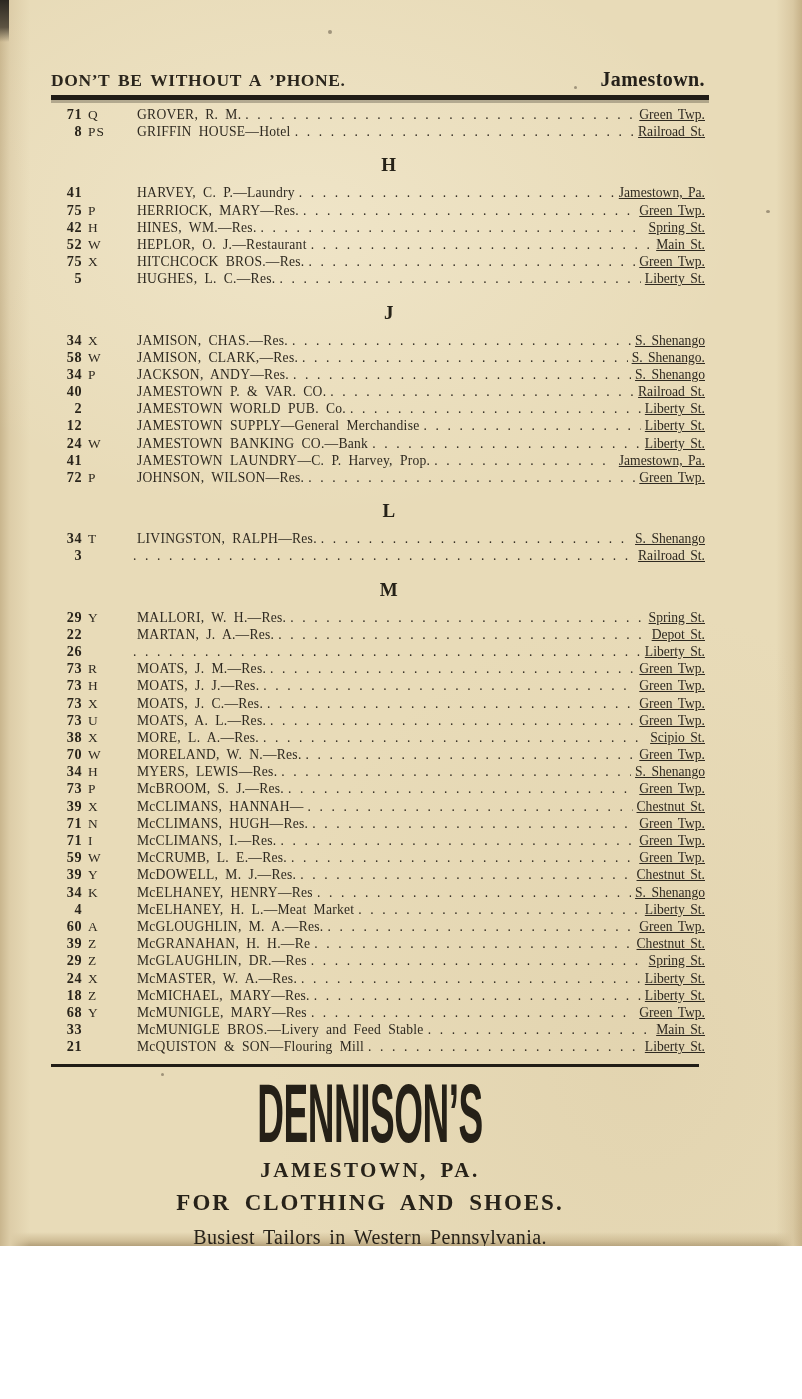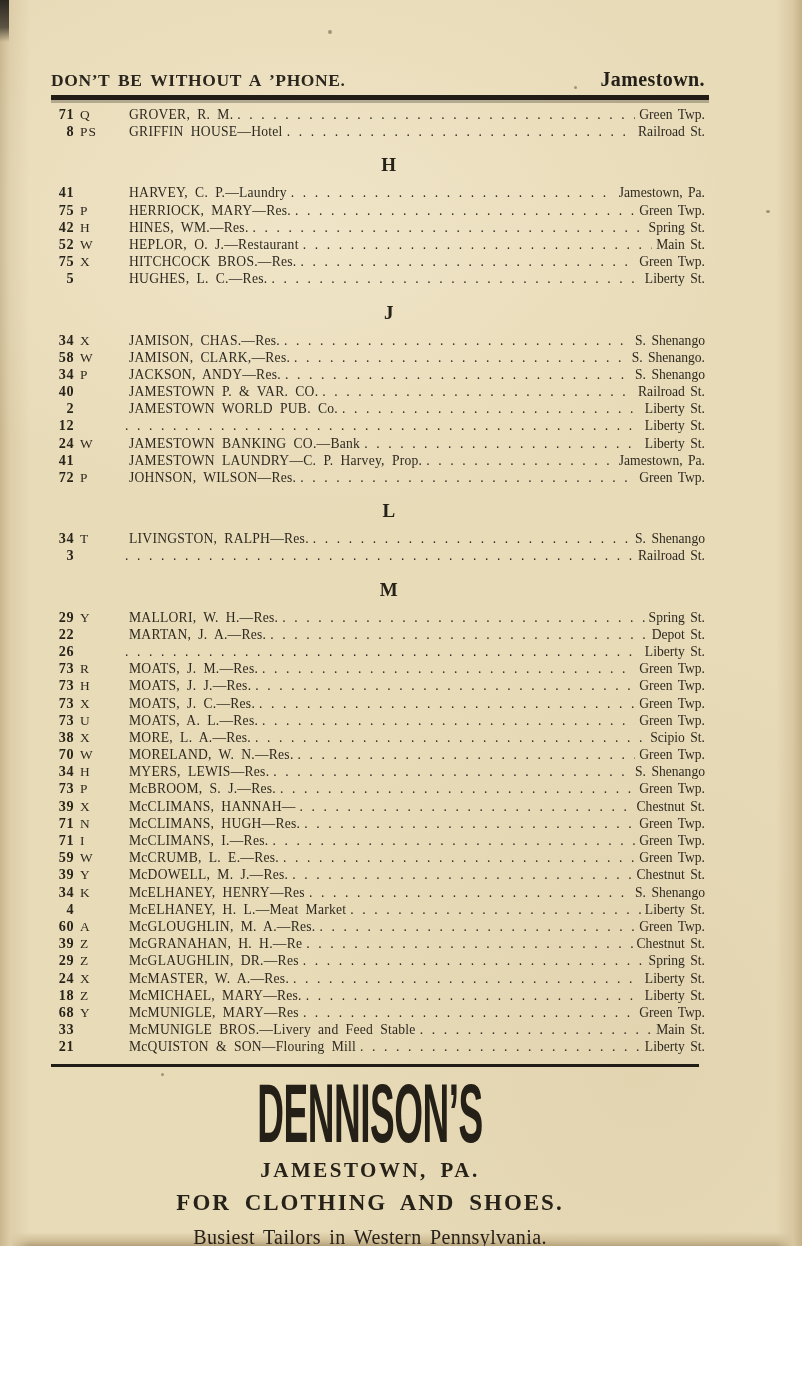--- a/index.html
+++ b/index.html
@@ -39,29 +39,29 @@
   .rule-ad { position:absolute; top:1064px; left:51px; width:648px; height:3px; background:#211d16; }
 
   
   #listing { position:absolute; top:106px; left:51px; width:656px; }
   .section-heading {
     text-align:center; position:relative; left:10px;
     font-weight:bold; font-size:19px; line-height:22px; color:#262218;
     margin-top:14px; margin-bottom:8px; letter-spacing:0.5px;
   }
   .entry-row { display:flex; align-items:baseline; height:17.2px; line-height:17.2px; font-size:13.6px; }
-  .num  { width:23px; text-align:right; font-weight:bold; font-size:14.2px; letter-spacing:0.5px; color:#29241b; flex:none; }
+  .num  { width:23px; text-align:right; font-weight:bold; font-size:14.2px; letter-spacing:0.5px; color:#29241b; flex:none;margin-left:8px; }
   .code { width:47px; padding-left:6px; font-size:13.4px; letter-spacing:1px; color:#2d281f; flex:none; }
   .name { padding-left:8px; white-space:nowrap; word-spacing:3.5px; letter-spacing:0.25px; flex:none; }
   .dots { flex:1 1 auto; overflow:hidden; white-space:nowrap; margin:0 4px; color:#332d23; }
   .dots::after {
     content:". . . . . . . . . . . . . . . . . . . . . . . . . . . . . . . . . . . . . . . . . . . . . . . . . . . . . . . . . . . . . . . . . . . .";
     letter-spacing:2.6px;
   }
-  .loc { white-space:nowrap; padding-right:2px; word-spacing:2px; flex:none; }
+  .loc { white-space:nowrap; padding-right:2px; word-spacing:2px; flex:none;text-decoration:underline; }
 
   
   .ad-line { position:absolute; left:30px; width:680px; text-align:center; color:#272219; }
   .ad-brand {
     top:1082px; height:66px; line-height:63px;
     font-family:"Liberation Sans","DejaVu Sans",sans-serif; font-weight:bold; font-size:84px;
     transform:scaleX(0.44); transform-origin:50% 0; letter-spacing:-1px; white-space:nowrap;
     color:#252017;
   }
   .ad-city    { top:1158px; font-weight:bold; font-size:21px; letter-spacing:2.5px; word-spacing:5px; }
@@ -177,20 +177,21 @@
       <div class="entry-row">
         <span class="num">2</span>
         <span class="code"></span>
         <span class="name">JAMESTOWN WORLD PUB. Co.</span>
         <span class="dots"></span>
         <span class="loc">Liberty St.</span>
       </div>
       <div class="entry-row">
         <span class="num">12</span>
         <span class="code"></span>
+        <span class="name">JAMESTOWN SUPPLY—General Merchandise</span>
         <span class="dots"></span>
         <span class="loc">Liberty St.</span>
       </div>
       <div class="entry-row">
         <span class="num">24</span>
         <span class="code">W</span>
         <span class="name">JAMESTOWN BANKING CO.—Bank</span>
         <span class="dots"></span>
         <span class="loc">Liberty St.</span>
       </div>

